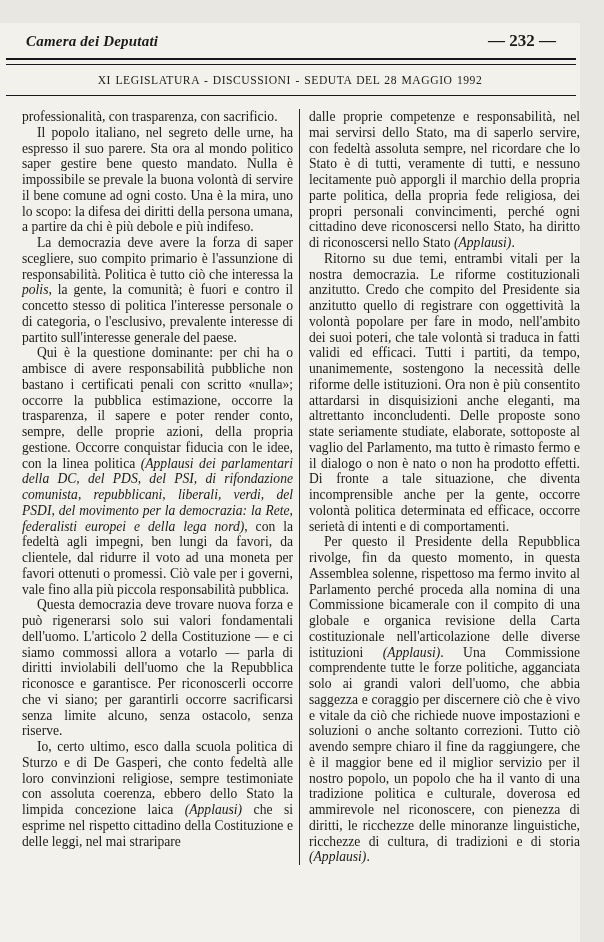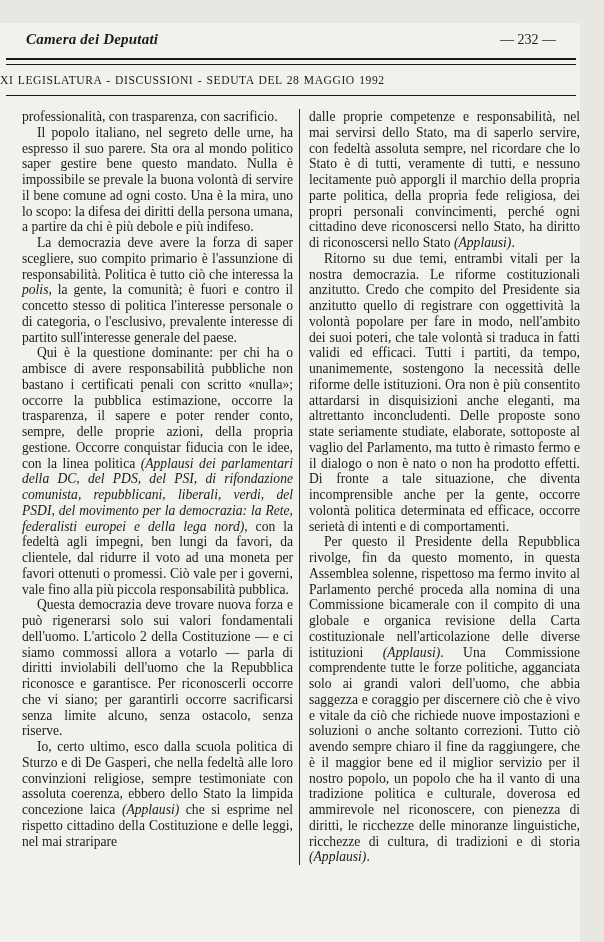--- a/index.html
+++ b/index.html
@@ -26,31 +26,32 @@
     padding: 0 24px 0 26px;
     height: 23px;
   }
   .masthead .chamber {
     font-style: italic;
     font-weight: bold;
     font-size: 15px;
     letter-spacing: 0.2px;
   }
   .masthead .pagenum {
-    font-size: 14px;
-    font-weight: normal;
+    font-size: 17px;
+    font-weight: bold;
   }
   .rule-double {
     margin: 4px 4px 0 6px;
     height: 4px;
     border-top: 2.6px solid #17171c;
     border-bottom: 1.3px solid #17171c;
   }
   .session-line {
     margin-top: 9px;
+    text-align: center;
     font-size: 11.6px;
     letter-spacing: 0.55px;
     word-spacing: 1px;
   }
   .rule-single {
     margin: 8px 4px 0 6px;
     border-top: 1.6px solid #17171c;
   }
   .columns {
     display: flex;
@@ -97,21 +98,21 @@
 
   <div class="rule-single"></div>
 
   <div class="columns">
     <div class="col col-left">
         <p><span>professionalità, con trasparenza, con sacrificio.</span></p>
         <p class="indent"><span>Il popolo italiano, nel segreto delle urne, ha espresso il suo parere. Sta ora al mondo politico saper gestire bene questo mandato. Nulla è impossibile se prevale la buona volontà di servire il bene comune ad ogni costo. Una è la mira, uno lo scopo: la difesa dei diritti della persona umana, a partire da chi è più debole e più indifeso.</span></p>
         <p class="indent"><span>La democrazia deve avere la forza di saper scegliere, suo compito primario è l'assunzione di responsabilità. Politica è tutto ciò che interessa la </span><i>polis</i><span>, la gente, la comunità; è fuori e contro il concetto stesso di politica l'interesse personale o di categoria, o l'esclusivo, prevalente interesse di partito sull'interesse generale del paese.</span></p>
         <p class="indent"><span>Qui è la questione dominante: per chi ha o ambisce di avere responsabilità pubbliche non bastano i certificati penali con scritto «nulla»; occorre la pubblica estimazione, occorre la trasparenza, il sapere e poter render conto, sempre, delle proprie azioni, della propria gestione. Occorre conquistar fiducia con le idee, con la linea politica </span><i>(Applausi dei parlamentari della DC, del PDS, del PSI, di rifondazione comunista, repubblicani, liberali, verdi, del PSDI, del movimento per la democrazia: la Rete, federalisti europei e della lega nord)</i><span>, con la fedeltà agli impegni, ben lungi da favori, da clientele, dal ridurre il voto ad una moneta per favori ottenuti o promessi. Ciò vale per i governi, vale fino alla più piccola responsabilità pubblica.</span></p>
         <p class="indent"><span>Questa democrazia deve trovare nuova forza e può rigenerarsi solo sui valori fondamentali dell'uomo. L'articolo 2 della Costituzione — e ci siamo commossi allora a votarlo — parla di diritti inviolabili dell'uomo che la Repubblica riconosce e garantisce. Per riconoscerli occorre che vi siano; per garantirli occorre sacrificarsi senza limite alcuno, senza ostacolo, senza riserve.</span></p>
-        <p class="indent"><span>Io, certo ultimo, esco dalla scuola politica di Sturzo e di De Gasperi, che nella fedeltà alle loro convinzioni religiose, sempre testimoniate con assoluta coerenza, ebbero dello Stato la limpida concezione laica </span><i>(Applausi)</i><span> che si esprime nel rispetto cittadino della Costituzione e delle leggi, nel mai straripare</span></p>
+        <p class="indent"><span>Io, certo ultimo, esco dalla scuola politica di Sturzo e di De Gasperi, che conto fedeltà alle loro convinzioni religiose, sempre testimoniate con assoluta coerenza, ebbero dello Stato la limpida concezione laica </span><i>(Applausi)</i><span> che si esprime nel rispetto cittadino della Costituzione e delle leggi, nel mai straripare</span></p>
       </div>
     <div class="col col-right">
         <p><span>dalle proprie competenze e responsabilità, nel mai servirsi dello Stato, ma di saperlo servire, con fedeltà assoluta sempre, nel ricordare che lo Stato è di tutti, veramente di tutti, e nessuno lecitamente può apporgli il marchio della propria parte politica, della propria fede religiosa, dei propri personali convincimenti, perché ogni cittadino deve riconoscersi nello Stato, ha diritto di riconoscersi nello Stato </span><i>(Applausi)</i><span>.</span></p>
         <p class="indent"><span>Ritorno su due temi, entrambi vitali per la nostra democrazia. Le riforme costituzionali anzitutto. Credo che compito del Presidente sia anzitutto quello di registrare con oggettività la volontà popolare per fare in modo, nell'ambito dei suoi poteri, che tale volontà si traduca in fatti validi ed efficaci. Tutti i partiti, da tempo, unanimemente, sostengono la necessità delle riforme delle istituzioni. Ora non è più consentito attardarsi in disquisizioni anche eleganti, ma altrettanto inconcludenti. Delle proposte sono state seriamente studiate, elaborate, sottoposte al vaglio del Parlamento, ma tutto è rimasto fermo e il dialogo o non è nato o non ha prodotto effetti. Di fronte a tale situazione, che diventa incomprensible anche per la gente, occorre volontà politica determinata ed efficace, occorre serietà di intenti e di comportamenti.</span></p>
         <p class="indent"><span>Per questo il Presidente della Repubblica rivolge, fin da questo momento, in questa Assemblea solenne, rispettoso ma fermo invito al Parlamento perché proceda alla nomina di una Commissione bicamerale con il compito di una globale e organica revisione della Carta costituzionale nell'articolazione delle diverse istituzioni </span><i>(Applausi)</i><span>. Una Commissione comprendente tutte le forze politiche, agganciata solo ai grandi valori dell'uomo, che abbia saggezza e coraggio per discernere ciò che è vivo e vitale da ciò che richiede nuove impostazioni e soluzioni o anche soltanto correzioni. Tutto ciò avendo sempre chiaro il fine da raggiungere, che è il maggior bene ed il miglior servizio per il nostro popolo, un popolo che ha il vanto di una tradizione politica e culturale, doverosa ed ammirevole nel riconoscere, con pienezza di diritti, le ricchezze delle minoranze linguistiche, ricchezze di cultura, di tradizioni e di storia </span><i>(Applausi)</i><span>.</span></p>
       </div>
   </div>
 
 </div>
 

